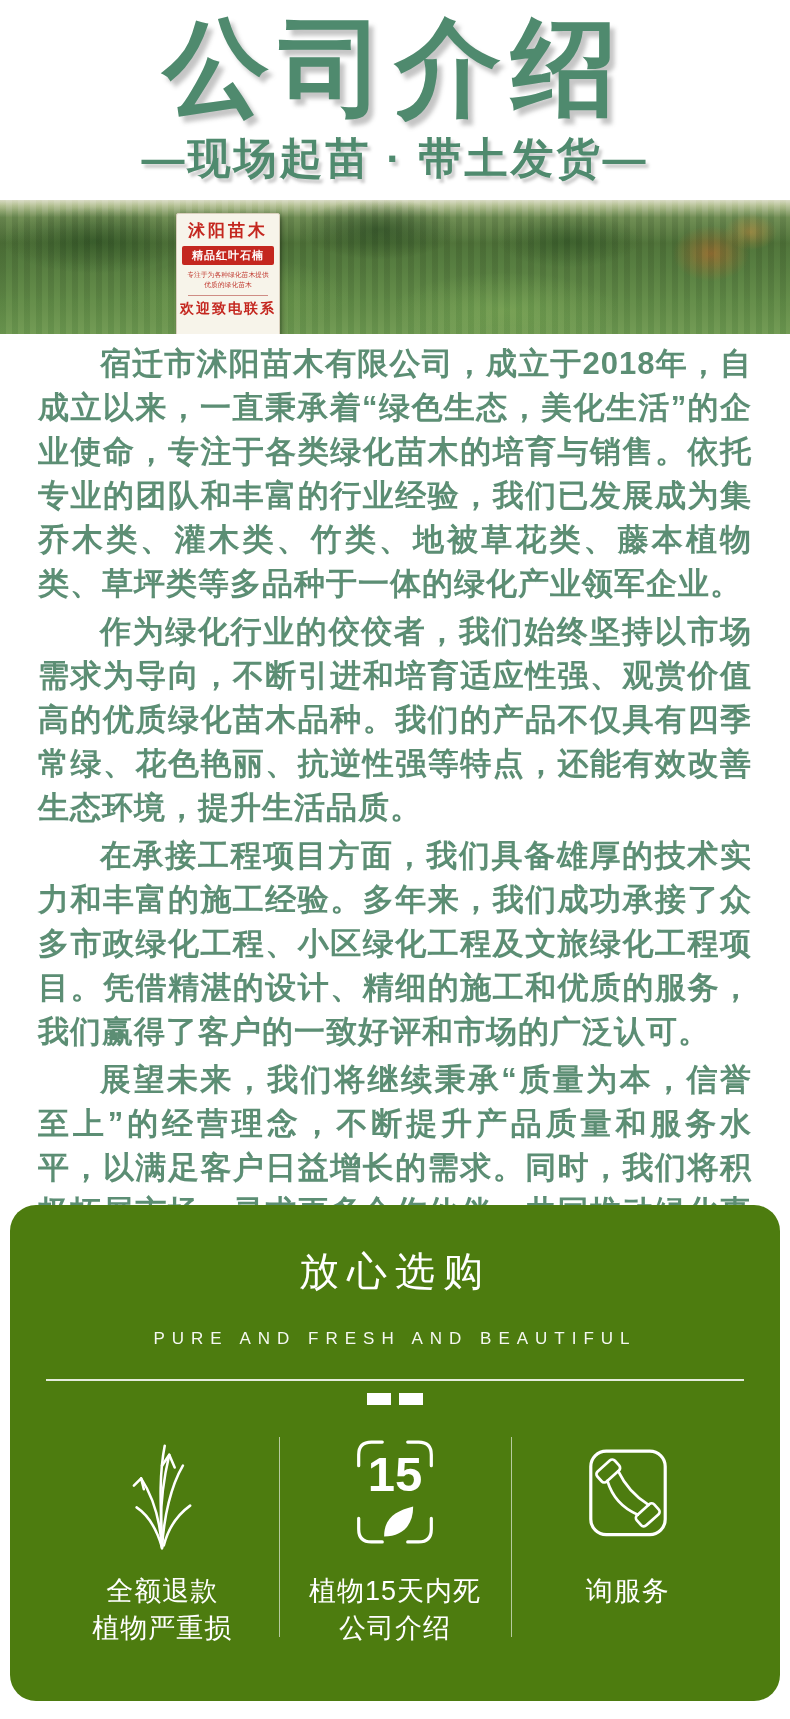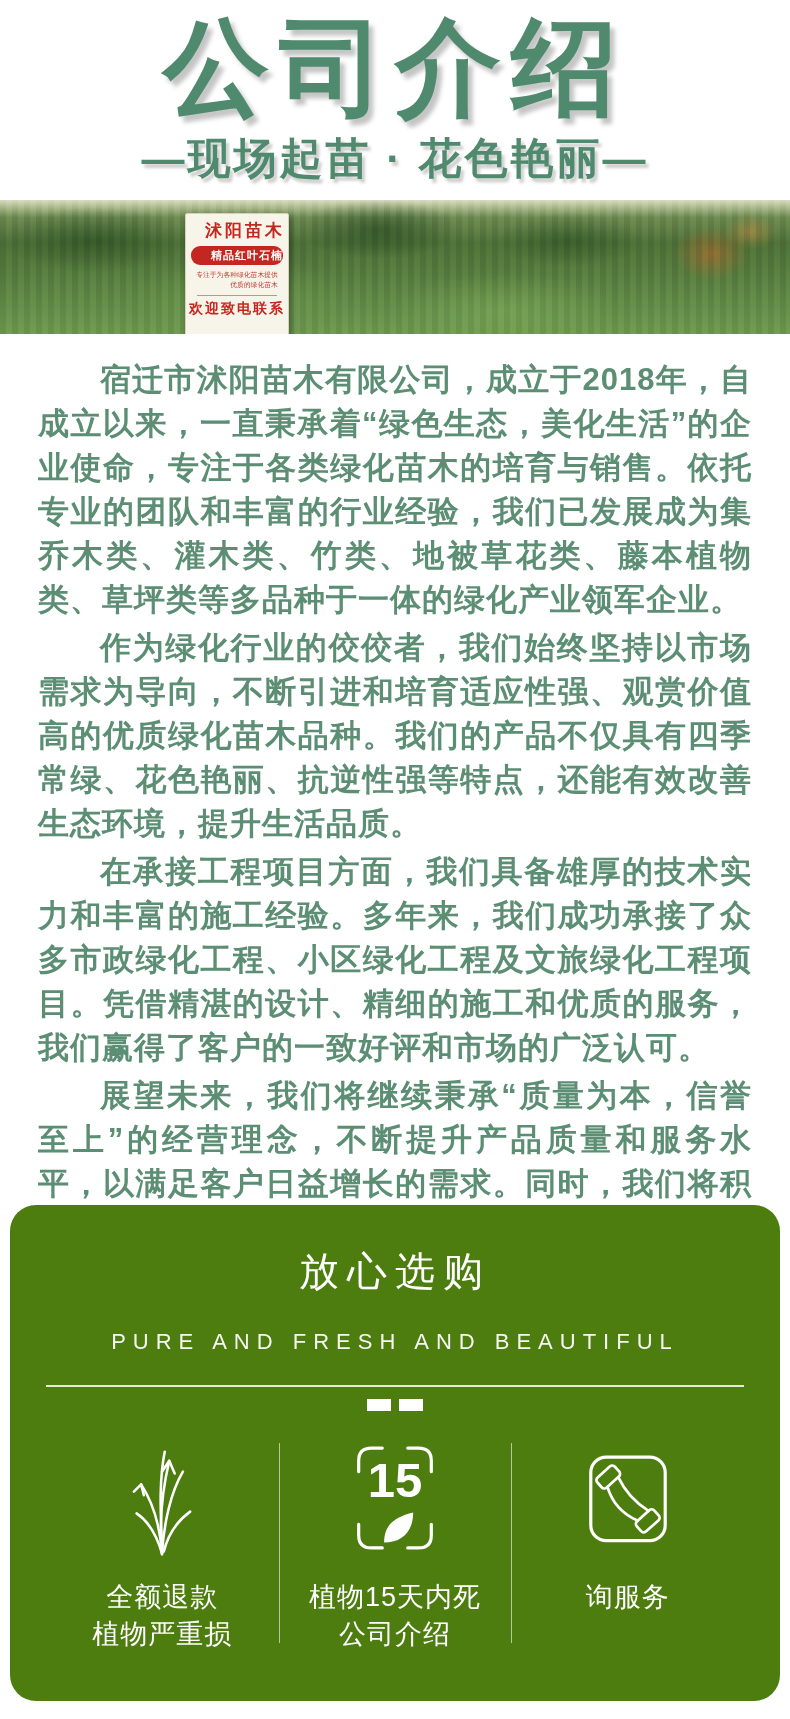--- a/index.html
+++ b/index.html
@@ -36,52 +36,52 @@
       radial-gradient(150px 52px at 30% 72%, rgba(120,164,84,.5), rgba(120,164,84,0) 75%),
       radial-gradient(150px 50px at 64% 82%, rgba(132,176,92,.45), rgba(132,176,92,0) 75%),
       linear-gradient(180deg,#dadcc6 0%,#b9c49a 4%,#6d8a52 13%,#4e7038 32%,#577d40 55%,#628a48 76%,#6f9852 100%);
   }
   .banner::after {
     content:""; position:absolute; inset:0;
     background:repeating-linear-gradient(90deg, rgba(20,40,16,.08) 0 6px, rgba(255,255,255,.04) 6px 12px);
     mix-blend-mode:overlay; pointer-events:none;
   }
   .sign {
-    position:absolute; left:185px; top:13px; width:104px; height:138px;
+    position:absolute; left:176px; top:13px; width:104px; height:138px;
     background:#f7f4ea; border:1px solid #d9cfbd; border-radius:2px;
     box-shadow:2px 3px 6px rgba(0,0,0,.35);
-    text-align:right; padding:5px 3px; box-sizing:border-box; z-index:2;
+    text-align:center; padding:5px 3px; box-sizing:border-box; z-index:2;
   }
   .sign-title { color:#c4271f; font-size:17px; font-weight:900; letter-spacing:3px; }
   .sign-band  { background:#c4271f; color:#fff; font-size:11px; font-weight:700;
-                letter-spacing:1px; padding:2px 0; margin:4px 2px 5px; border-radius:9px; }
+                letter-spacing:1px; padding:2px 0; margin:4px 2px 5px; border-radius:2px; }
   .sign-note  { color:#c0392f; font-size:8px; line-height:10px; transform:scale(.85); transform-origin:center; }
   .sign-rule  { border:0; border-top:1px solid #cf8d85; margin:5px 8px 4px; }
   .sign-footer{ color:#c4271f; font-size:14px; font-weight:900; letter-spacing:2px; }
 
   
-  .about { padding:24px 38px 0; }
+  .about { padding:8px 38px 0; }
   .about p {
     margin:0 0 4px; color:#5c8e74;
     font-size:31px; line-height:44px; font-weight:700; letter-spacing:1px;
     text-align:justify; text-indent:2em;
   }
 
   
   .promo-card {
     position:absolute; left:10px; top:1205px; width:770px; height:496px;
     background:#4d7c0f; border-radius:26px; box-sizing:border-box;
     color:#fff; padding:42px 36px 28px; overflow:hidden;
   }
   .promo-title {
     text-align:center; font-size:40px; font-weight:500;
     letter-spacing:8px; line-height:48px;
   }
   .promo-subtitle {
-    text-align:center; font-size:22px; font-weight:400;
+    text-align:center; font-size:17px; font-weight:400;
     letter-spacing:7px; margin-top:34px; color:rgba(255,255,255,.95);
   }
   .promo-divider { margin-top:30px; border:0; border-top:2px solid rgba(255,255,255,.85); }
   .divider-marks { display:flex; justify-content:center; gap:8px; margin-top:12px; }
   .divider-marks span { width:24px; height:12px; background:#fff; display:inline-block; }
 
   .features { display:flex; margin-top:28px; }
   .feature { flex:1; text-align:center; position:relative; padding:0 4px; }
   .feature + .feature::before {
     content:""; position:absolute; left:0; top:4px; bottom:10px;
@@ -90,21 +90,21 @@
   .feature svg { width:92px; height:118px; display:block; margin:0 auto; }
   .feature-label {
     margin-top:22px; font-size:27px; line-height:37px; font-weight:400; color:#fff;
     letter-spacing:1px;
   }
 </style>
 </head>
 <body>
 
 <div class="hero-title">公司介绍</div>
-<div class="hero-subtitle">—现场起苗 · 花色艳丽—</div>
+<div class="hero-subtitle">—现场起苗 · 带土发货—</div>
 
 <div class="banner">
   <div class="sign">
     <div class="sign-title">沭阳苗木</div>
     <div class="sign-band">精品红叶石楠</div>
     <div class="sign-note">专注于为各种绿化苗木提供</div>
     <div class="sign-note">优质的绿化苗木</div>
     <hr class="sign-rule">
     <div class="sign-footer">欢迎致电联系</div>
   </div>

